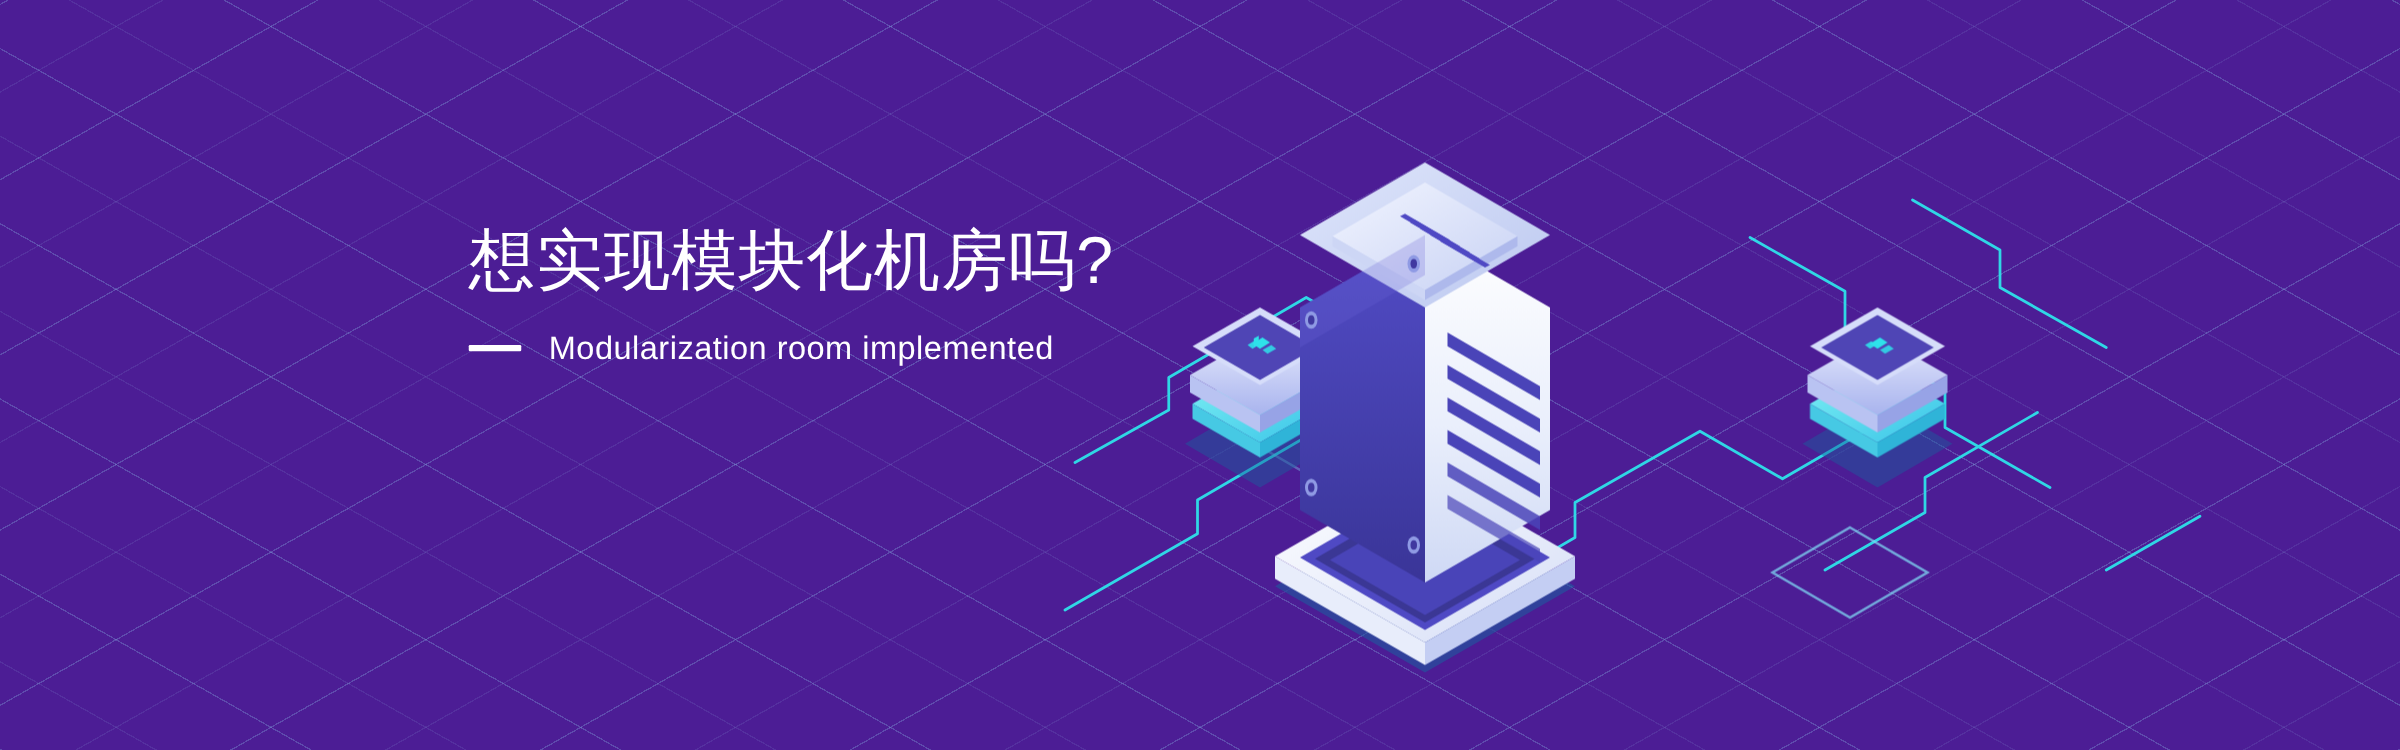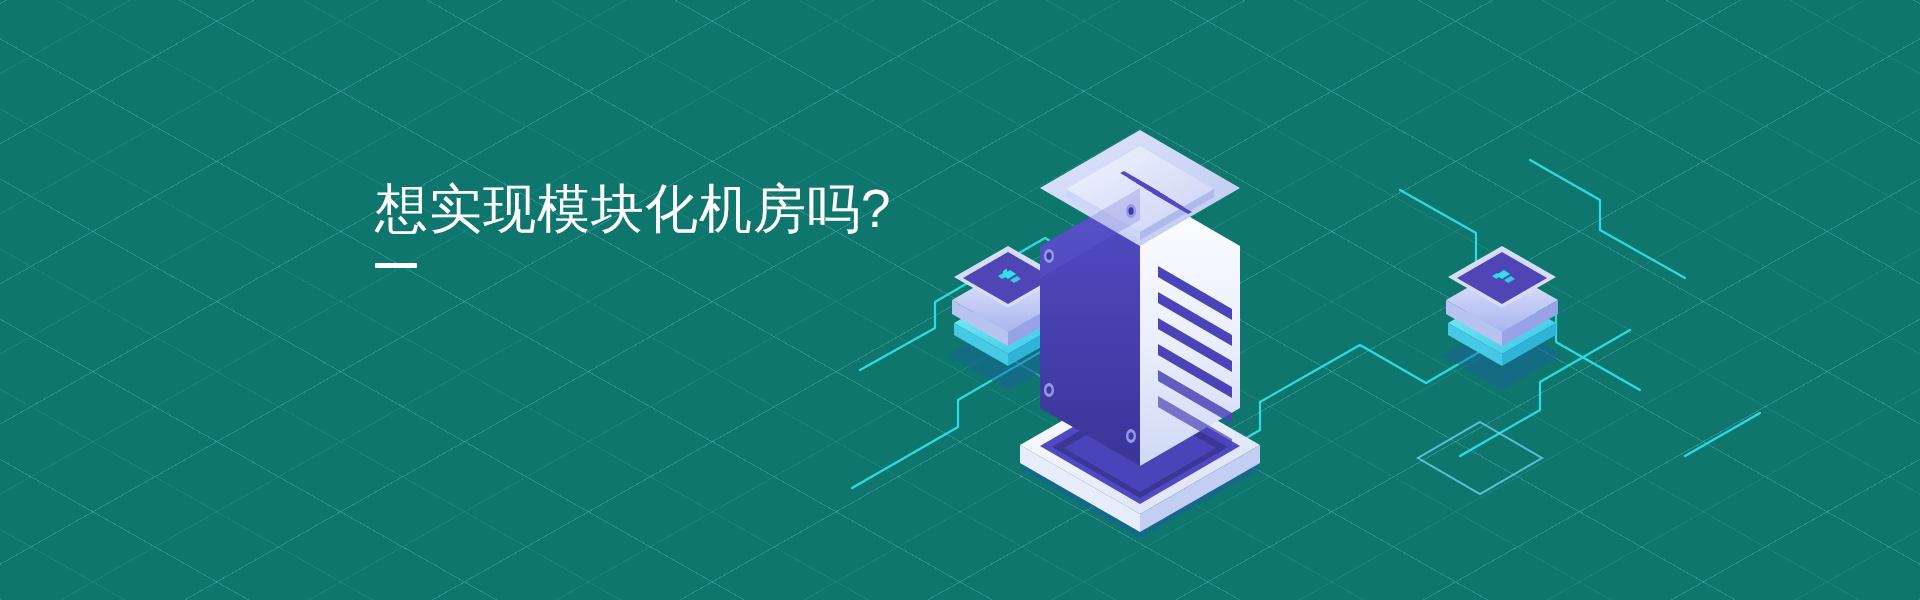--- a/index.html
+++ b/index.html
@@ -6,21 +6,21 @@
   * { margin:0; padding:0; box-sizing:border-box; }
   html, body {
     width:1920px; height:600px;
     overflow:hidden;
     font-family:"Liberation Sans","DejaVu Sans",sans-serif;
   }
 
   .banner{
     position:relative;
     width:1920px; height:600px;
-    background:#0f766e;
+    background:#4c1d95;
     overflow:hidden;
   }
 
   
   .lattice{
     position:absolute; inset:0;
     background-image:
       repeating-linear-gradient(  29.5deg, rgba(140,205,240,.17) 0 1px, rgba(0,0,0,0) 1px 122px),
       repeating-linear-gradient( -29.5deg, rgba(140,205,240,.17) 0 1px, rgba(0,0,0,0) 1px 122px);
     background-position:0 0, 0 0;
@@ -91,20 +91,21 @@
 
   <div class="lattice"></div>
   <div class="lattice2"></div>
 
   <div class="copy">
 
     <h1 class="title">想实现模块化机房吗?</h1>
 
     <div class="subrow">
       <span class="dash"></span>
+      <span class="subtitle">Modularization room implemented</span>
     </div>
 
   </div>
 
   <div class="art">
     <svg viewBox="0 0 950 470" xmlns="http://www.w3.org/2000/svg">
       <defs>
         <linearGradient id="gTopPanel" x1="0" y1="0" x2="1" y2="1">
           <stop offset="0%" stop-color="#f2f5ff"></stop>
           <stop offset="100%" stop-color="#c8d2f4"></stop>

